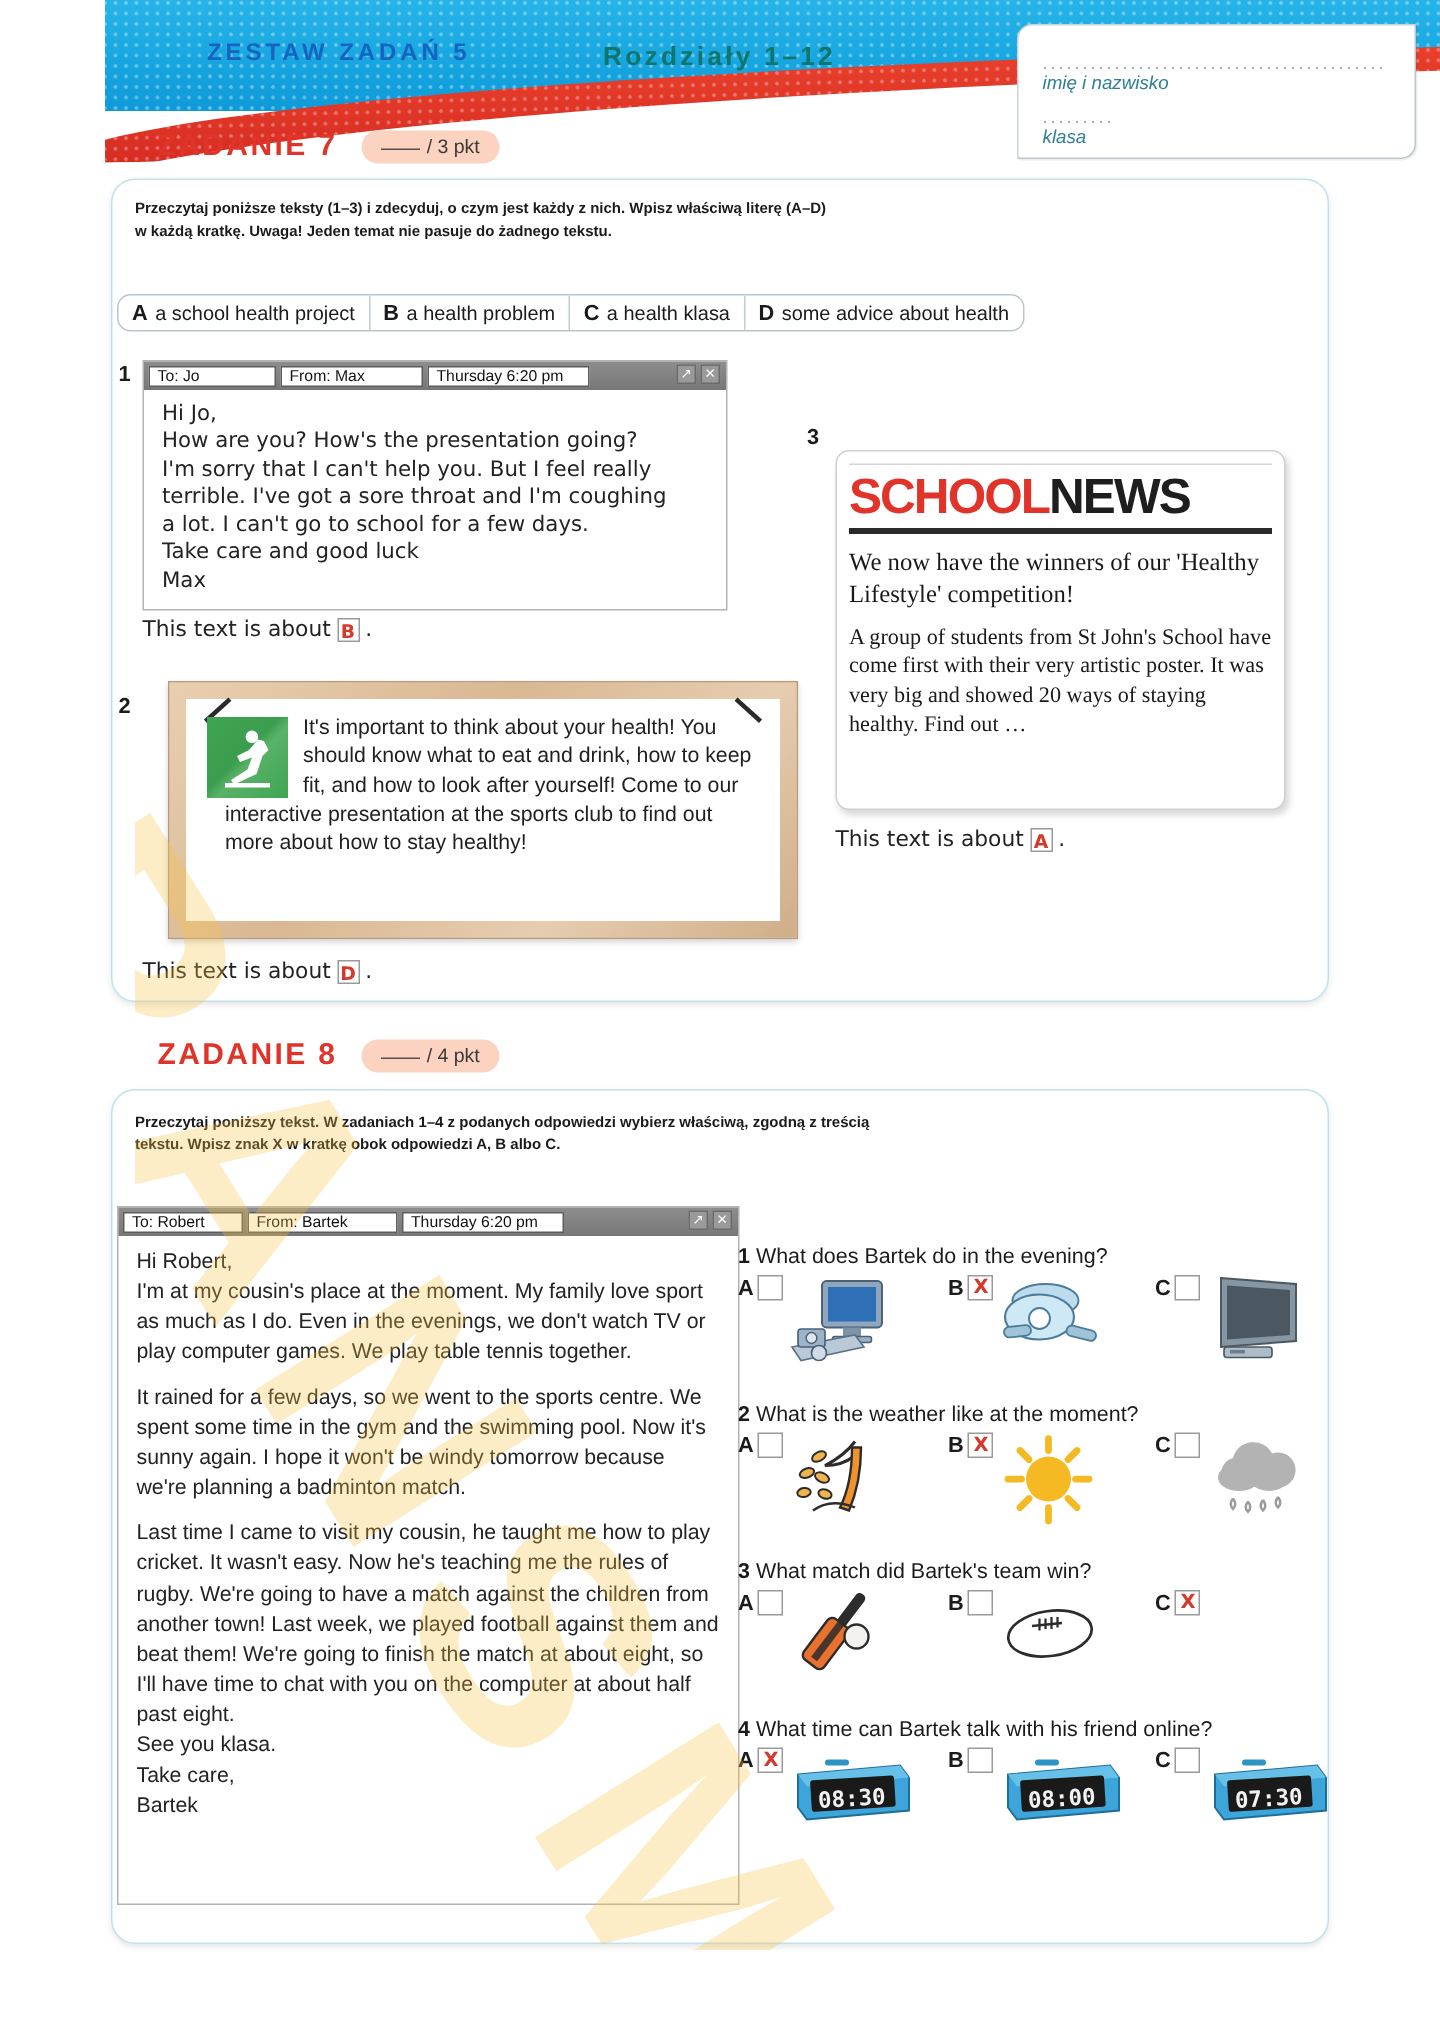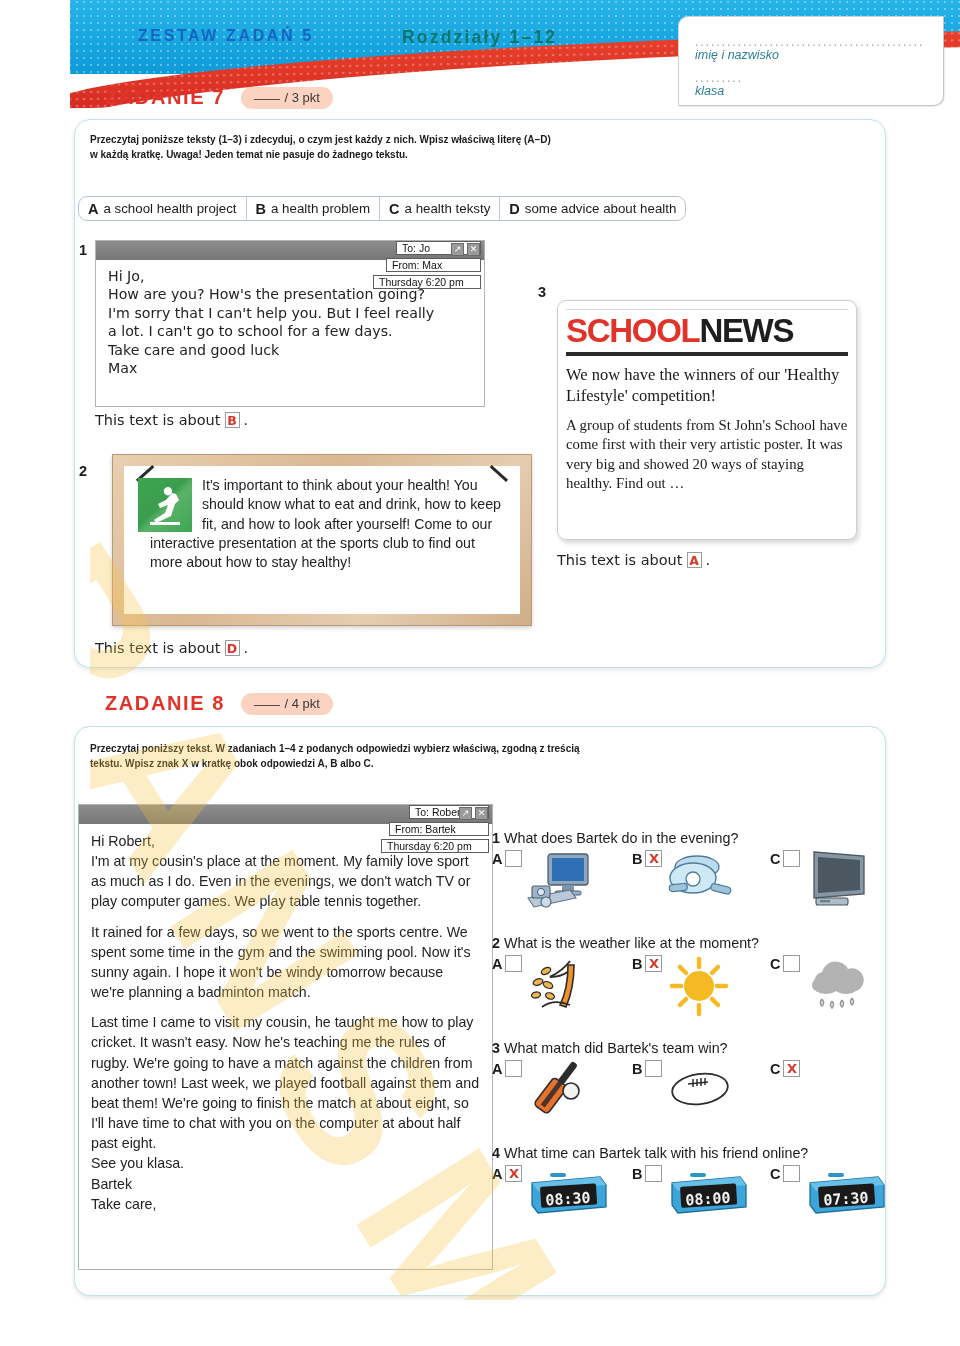--- a/index.html
+++ b/index.html
@@ -86,21 +86,21 @@
   }
   .opt { display:flex; align-items:center; padding:0 9px; font-size:13.3px;
          border-right:1px solid #c2cdd3; white-space:nowrap; }
   .opt:last-child { border-right:none; }
   .opt b { font-size:14.5px; margin-right:5px; }
 
   
   .email { position:absolute; background:#fff; border:1px solid #b3b3b3; }
   .email-bar {
     height:19px; background:linear-gradient(180deg,#8d8d8d,#777777);
-    display:flex; align-items:flex-end; padding:0 3px; gap:3px; position:relative;flex-direction:column;
+    display:flex; align-items:center; padding:0 3px; gap:3px; position:relative;
   }
   .email-field {
     background:#fff; border:1px solid #5d5d5d; font-size:10.5px;
     padding:0px 5px; height:14px; line-height:13px; white-space:nowrap; color:#111;
   }
   .email-btns { position:absolute; right:4px; top:2px; display:flex; gap:3px; }
   .ebtn { width:13px; height:13px; background:#9a9a9a; border:1px solid #6b6b6b;
           font-size:9px; line-height:11px; text-align:center; color:#fff; }
   .email-body { padding:7px 12px 10px 12px; }
   .handwrite {
@@ -212,21 +212,21 @@
   <div class="opt">
         <b>A</b>
         <span>a school health project</span>
       </div>
   <div class="opt">
         <b>B</b>
         <span>a health problem</span>
       </div>
   <div class="opt">
         <b>C</b>
-        <span>a health teksty</span>
+        <span>a health klasa</span>
       </div>
   <div class="opt">
         <b>D</b>
         <span>some advice about health</span>
       </div>
 </div>
 
 <div class="itemnum" style="left:79px; top:242px;">1</div>
 
 <div class="email" style="left:95px; top:240px; width:390px; height:167px;">
@@ -236,20 +236,21 @@
     <span class="email-field" style="width:108px;">Thursday 6:20 pm</span>
     <span class="email-btns">
       <span class="ebtn">↗</span>
       <span class="ebtn">✕</span>
     </span>
   </div>
   <div class="email-body handwrite">
     <div>Hi Jo,</div>
     <div>How are you? How's the presentation going?</div>
     <div>I'm sorry that I can't help you. But I feel really</div>
+    <div>terrible. I've got a sore throat and I'm coughing</div>
     <div>a lot. I can't go to school for a few days.</div>
     <div>Take care and good luck</div>
     <div>Max</div>
   </div>
 </div>
 
 <div class="ans-line" style="left:95px; top:412px;">
   <span>This text is about</span>
   <span class="ans-box">B</span>
   <span>.</span>
@@ -318,22 +319,22 @@
       <span class="ebtn">↗</span>
       <span class="ebtn">✕</span>
     </span>
   </div>
   <div class="email-body mailtext">
     <div style="margin-bottom:0px;">Hi Robert,</div>
     <p>I'm at my cousin's place at the moment. My family love sport as much as I do. Even in the evenings, we don't watch TV or play computer games. We play table tennis together.</p>
     <p>It rained for a few days, so we went to the sports centre. We spent some time in the gym and the swimming pool. Now it's sunny again. I hope it won't be windy tomorrow because we're planning a badminton match.</p>
     <p style="margin-bottom:0;">Last time I came to visit my cousin, he taught me how to play cricket. It wasn't easy. Now he's teaching me the rules of rugby. We're going to have a match against the children from another town! Last week, we played football against them and beat them! We're going to finish the match at about eight, so I'll have time to chat with you on the computer at about half past eight.</p>
     <div>See you klasa.</div>
+    <div>Take care,</div>
     <div>Bartek</div>
-    <div>Take care,</div>
   </div>
 </div>
 
 <div class="qblock" style="left:492px; top:830px;">
   <div class="qtext">
     <span class="qn">1</span>
     <span>What does Bartek do in the evening?</span>
   </div>
   <div class="qrow">
     <div class="qopt" style="width:140px;">

